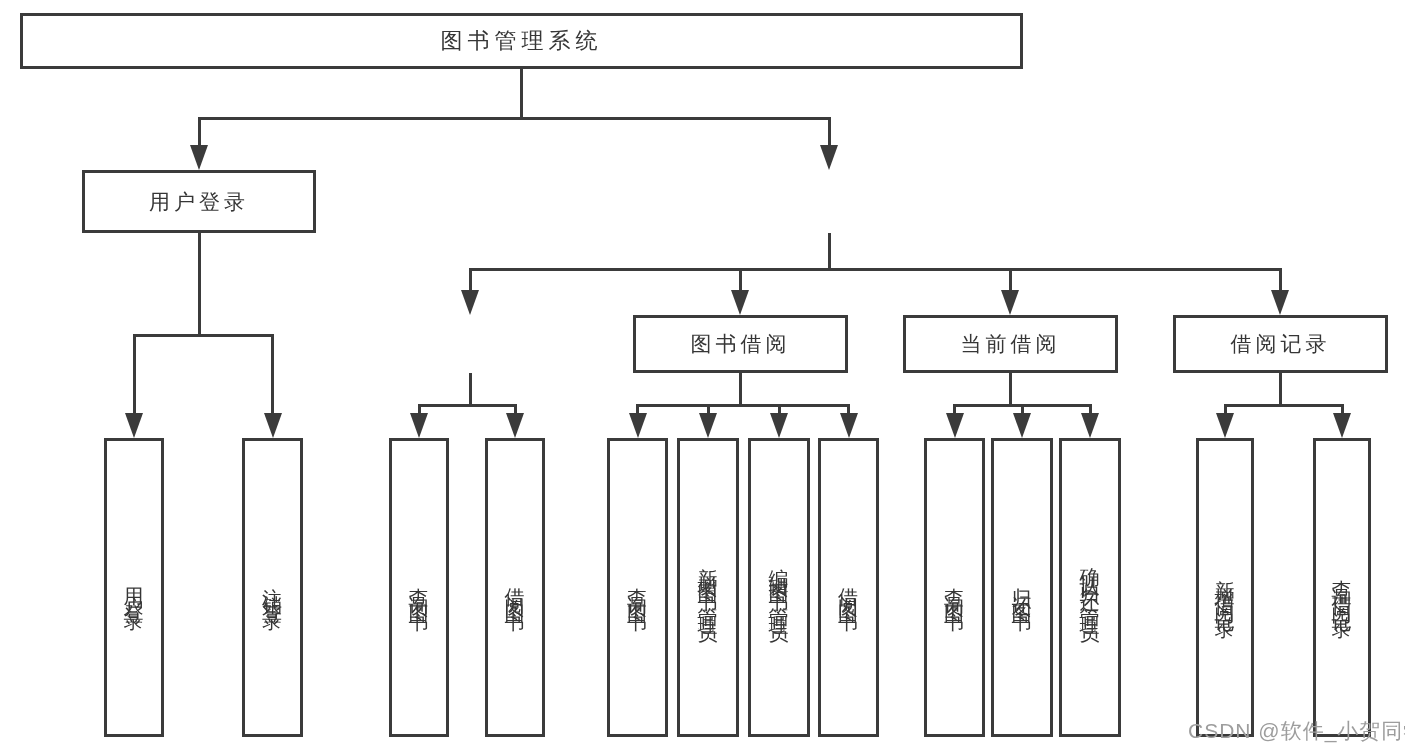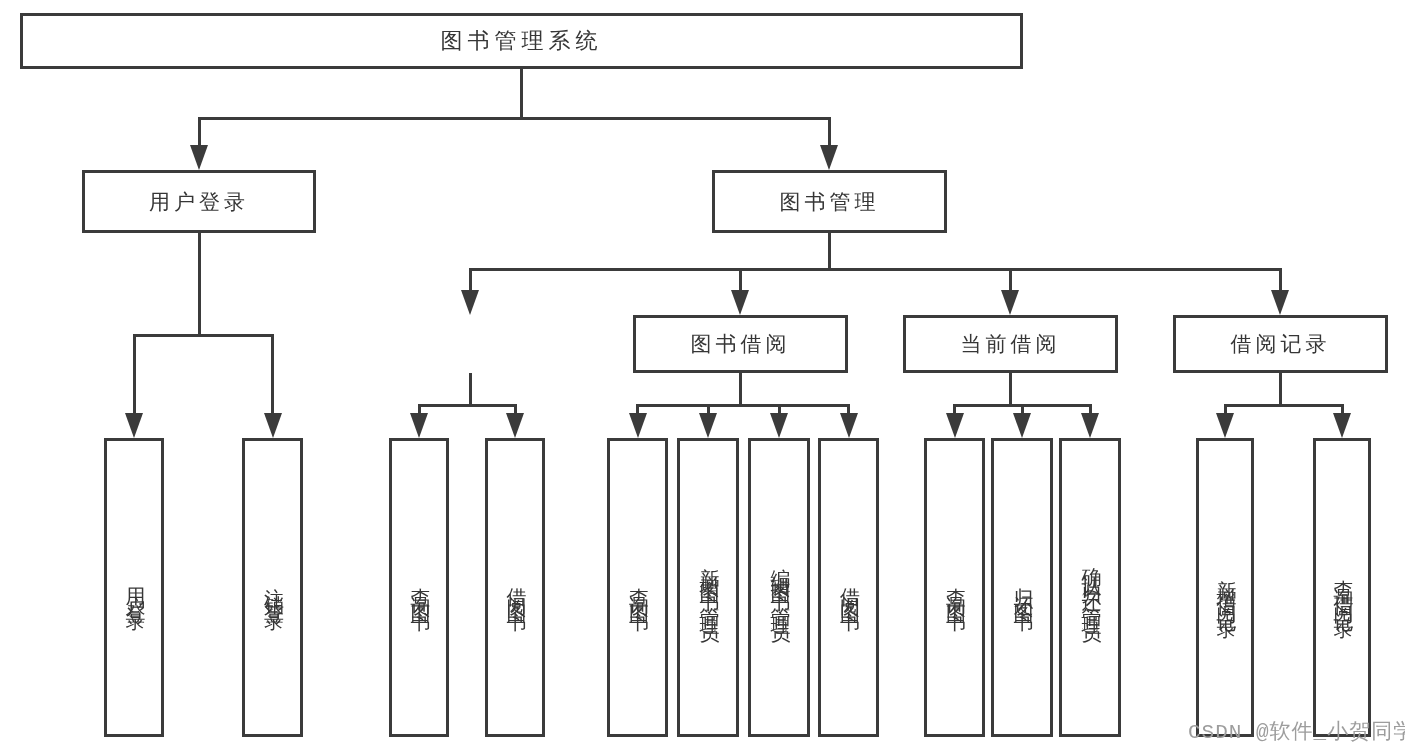--- a/index.html
+++ b/index.html
@@ -7,21 +7,21 @@
     --text:#363636;
     --wm:#9d9d9d;
     --bg:#ffffff;
   }
   html,body{margin:0;padding:0;background:var(--bg);}
   .canvas{
     position:relative;
     width:1405px;height:747px;
     background:var(--bg);
     overflow:hidden;
-    font-family:Liberation Mono, monospace;
+    font-family:Liberation Sans, sans-serif;
   }
   
   .node{
     position:absolute;box-sizing:border-box;
     border:3px solid var(--line);background:var(--bg);
     display:flex;align-items:center;justify-content:center;
     color:var(--text);font-size:21px;letter-spacing:4px;
     white-space:nowrap;
   }
   .node.title{font-size:22px;letter-spacing:5px;}
@@ -63,23 +63,20 @@
 
   <div class="v" style="left:520px;top:69px;height:51px"></div>
   <div class="h" style="left:198px;top:117px;width:633px"></div>
   <div class="v" style="left:198px;top:117px;height:30px"></div>
   <div class="v" style="left:828px;top:117px;height:30px"></div>
   <div class="arrow" style="left:190px;top:145px"></div>
   <div class="arrow" style="left:820px;top:145px"></div>
 
   <div class="node" style="left:82px;top:170px;width:234px;height:63px">
     <span>用户登录</span>
-  </div>
-  <div class="node" style="left:712px;top:170px;width:235px;height:63px">
-    <span>图书管理</span>
   </div>
 
   <div class="v" style="left:198px;top:233px;height:104px"></div>
   <div class="h" style="left:133px;top:334px;width:141px"></div>
   <div class="v" style="left:133px;top:334px;height:81px"></div>
   <div class="v" style="left:271px;top:334px;height:81px"></div>
   <div class="arrow" style="left:125px;top:413px"></div>
   <div class="arrow" style="left:264px;top:413px"></div>
 
   <div class="v" style="left:828px;top:233px;height:38px"></div>

